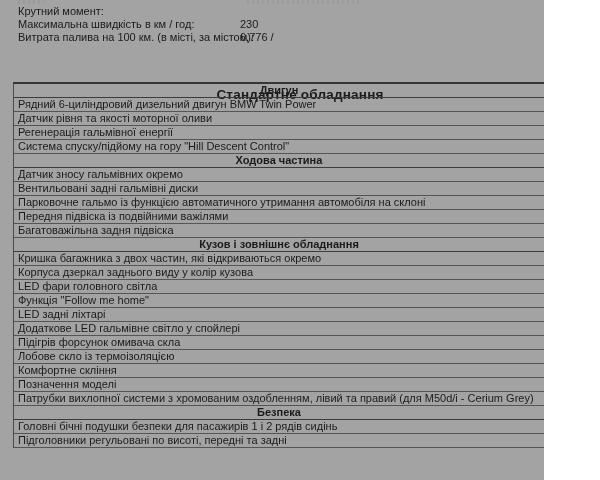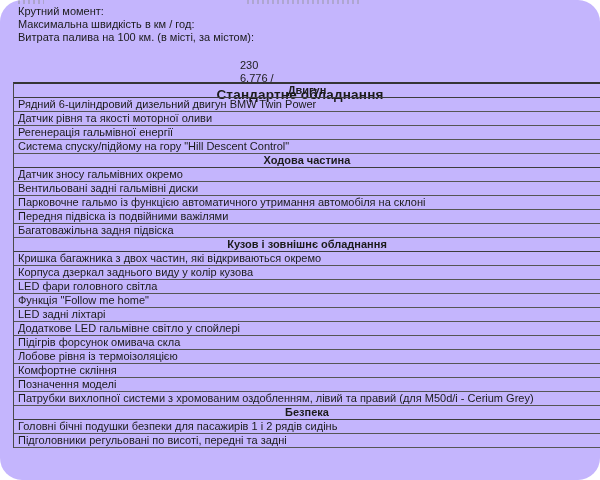--- a/index.html
+++ b/index.html
@@ -1,28 +1,28 @@
 <!DOCTYPE html>
 <html><head>
 <meta charset="utf-8">
 <style>
   html,body{margin:0;padding:0;background:#fff;}
   .page{
-    position:relative;width:600px;height:480px;background:#c4b5fd;overflow:hidden;
-    font-family:"Liberation Sans",sans-serif;color:#1b1b1b;border-radius:22px;
+    position:relative;width:544px;height:480px;background:#a3a3a3;overflow:hidden;
+    font-family:"Liberation Sans",sans-serif;color:#1b1b1b;
   }
   
   .artifact{position:absolute;top:0;height:4px;background:repeating-linear-gradient(90deg,#8f8f8f 0 2px,transparent 2px 5px);}
   .a1{left:18px;width:26px;opacity:.45;}
   .a2{left:247px;width:112px;opacity:.4;}
 
   .specs{position:absolute;top:5px;left:18px;right:0;}
   .spec-row{position:relative;height:13px;line-height:13px;font-size:11px;white-space:nowrap;}
   .spec-label{display:inline-block;}
-  .spec-value{position:absolute;left:222px;top:0;margin-top:41px;}
+  .spec-value{position:absolute;left:222px;top:0;}
 
   .heading{
     position:absolute;top:61px;left:0;width:600px;text-align:center;
     font-weight:bold;font-size:13.5px;line-height:17px;letter-spacing:.2px;margin-top:25px;
   }
 
   .equip-table{
     position:absolute;top:82px;left:13px;right:0;
     border-top:2px solid #353535;border-left:1px solid #4a4a4a;
   }
@@ -77,21 +77,21 @@
     <div class="row">Багатоважільна задня підвіска</div>
 
     <div class="row sec-header">Кузов і зовнішнє обладнання</div>
     <div class="row">Кришка багажника з двох частин, які відкриваються окремо</div>
     <div class="row">Корпуса дзеркал заднього виду у колір кузова</div>
     <div class="row">LED фари головного світла</div>
     <div class="row">Функція "Follow me home"</div>
     <div class="row">LED задні ліхтарі</div>
     <div class="row">Додаткове LED гальмівне світло у спойлері</div>
     <div class="row">Підігрів форсунок омивача скла</div>
-    <div class="row">Лобове рівня із термоізоляцією</div>
+    <div class="row">Лобове скло із термоізоляцією</div>
     <div class="row">Комфортне скління</div>
     <div class="row">Позначення моделі</div>
     <div class="row">Патрубки вихлопної системи з хромованим оздобленням, лівий та правий (для M50d/i - Cerium Grey)</div>
 
     <div class="row sec-header">Безпека</div>
     <div class="row">Головні бічні подушки безпеки для пасажирів 1 і 2 рядів сидінь</div>
     <div class="row">Підголовники регульовані по висоті, передні та задні</div>
 
   </div>
 </div>

